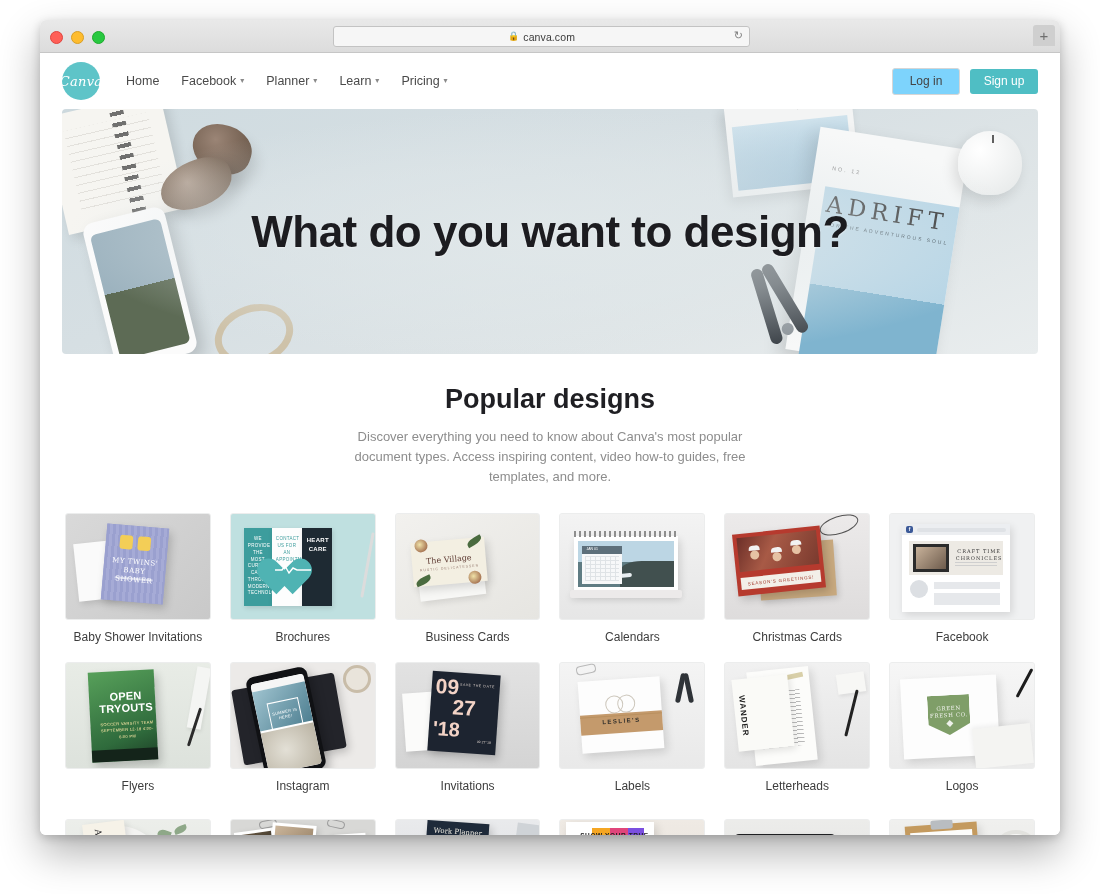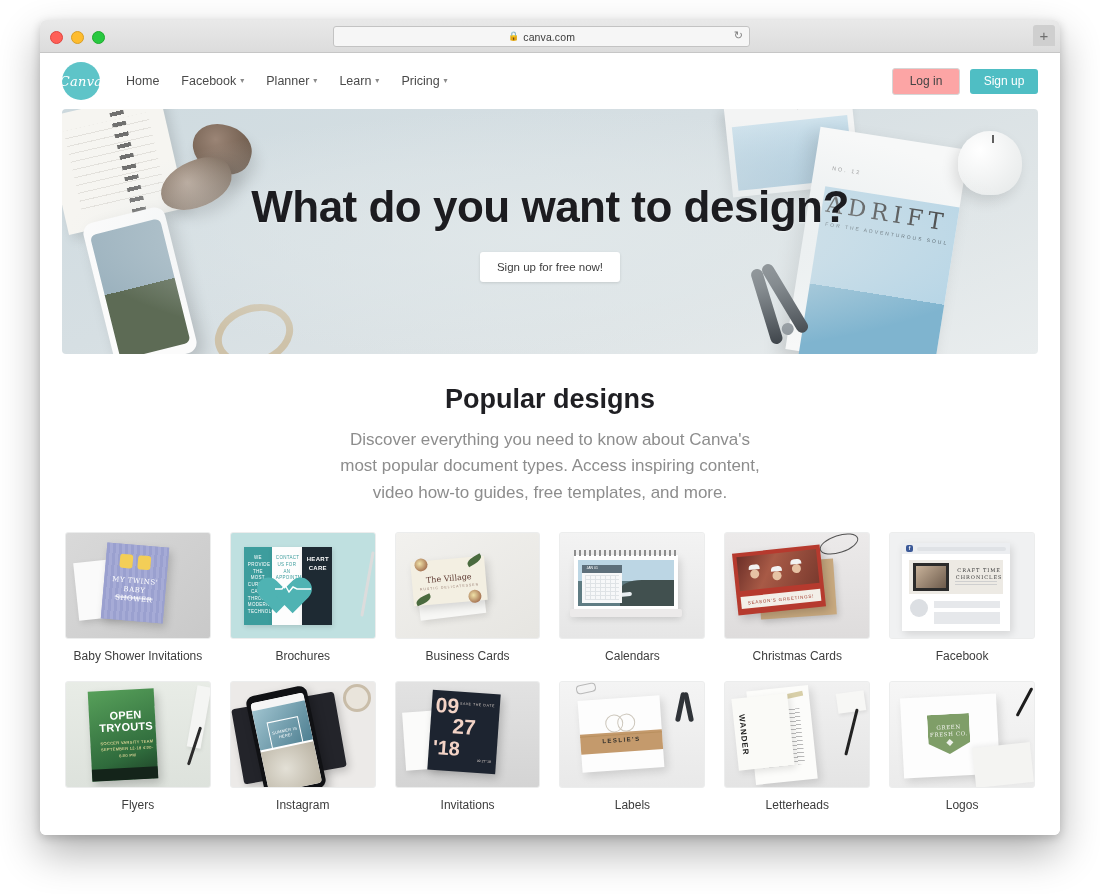--- a/index.html
+++ b/index.html
@@ -61,21 +61,21 @@
     font-size:13px;letter-spacing:.3px;
   }
   .navlinks{display:flex;align-items:center;gap:22px;margin-left:26px;}
   .navlink{
     font-size:12.5px;color:#4a4a4a;display:flex;align-items:center;gap:4px;
     cursor:default;
   }
   .caret{font-size:8px;color:#8a8a8a;line-height:1;}
   .navright{margin-left:auto;display:flex;align-items:center;gap:10px;}
   .btn-login{
-    width:66px;height:25px;border:1px solid #d6d6d6;border-radius:3px;background:#fca5a5;
+    width:66px;height:25px;border:1px solid #d6d6d6;border-radius:3px;background:#7dd3fc;
     font-size:12px;color:#444;display:flex;align-items:center;justify-content:center;
   }
   .btn-signup{
     width:68px;height:25px;border-radius:3px;background:#4fbec4;
     font-size:12px;color:#fff;display:flex;align-items:center;justify-content:center;
   }
 
   
   .hero{
     position:relative;margin:0 22px;height:245px;border-radius:4px;overflow:hidden;
@@ -134,21 +134,21 @@
     text-shadow:0 1px 2px rgba(255,255,255,.45);
   }
   .hero-cta{
     margin-top:20px;background:#fff;border-radius:3px;padding:9px 17px;
     font-size:11.5px;color:#3e3e3e;box-shadow:0 1px 3px rgba(0,0,0,.12);
   }
 
   
   .section{padding:30px 22px 0;text-align:center;}
   .sec-title{font-size:27px;font-weight:bold;color:#1f1f23;margin:0 0 12px;}
-  .sec-sub{font-size:17px;color:#8d8d8d;line-height:1.55;width:430px;margin:0 auto;}
+  .sec-sub{font-size:13px;color:#8d8d8d;line-height:1.55;width:430px;margin:0 auto;}
 
   .grid{
     display:grid;grid-template-columns:repeat(6,1fr);gap:18px 19px;
     margin-top:26px;padding:0 3px;
   }
   .card{text-align:center;}
   .thumb{
     position:relative;height:105px;border-radius:3px;overflow:hidden;
     border:1px solid #eceded;background:#f2f3f3;
   }
@@ -525,21 +525,20 @@
       <div class="hero-deco candle"></div>
       <div class="hero-deco wick"></div>
       <div class="hero-deco scissors">
         <div class="sc-blade sc-b1"></div>
           <div class="sc-blade sc-b2"></div>
           <div class="sc-pivot"></div>
       </div>
       <div class="hero-shade"></div>
       <div class="hero-content">
         <h1 class="hero-title">What do you want to design?</h1>
-        <div class="hero-cta">Sign up for free now!</div>
       </div>
     </div>
 
     <div class="section">
       <h2 class="sec-title">Popular designs</h2>
       <p class="sec-sub">Discover everything you need to know about Canva's most popular document types. Access inspiring content, video how-to guides, free templates, and more.</p>
 
       <div class="grid">
 
         <div class="card">

